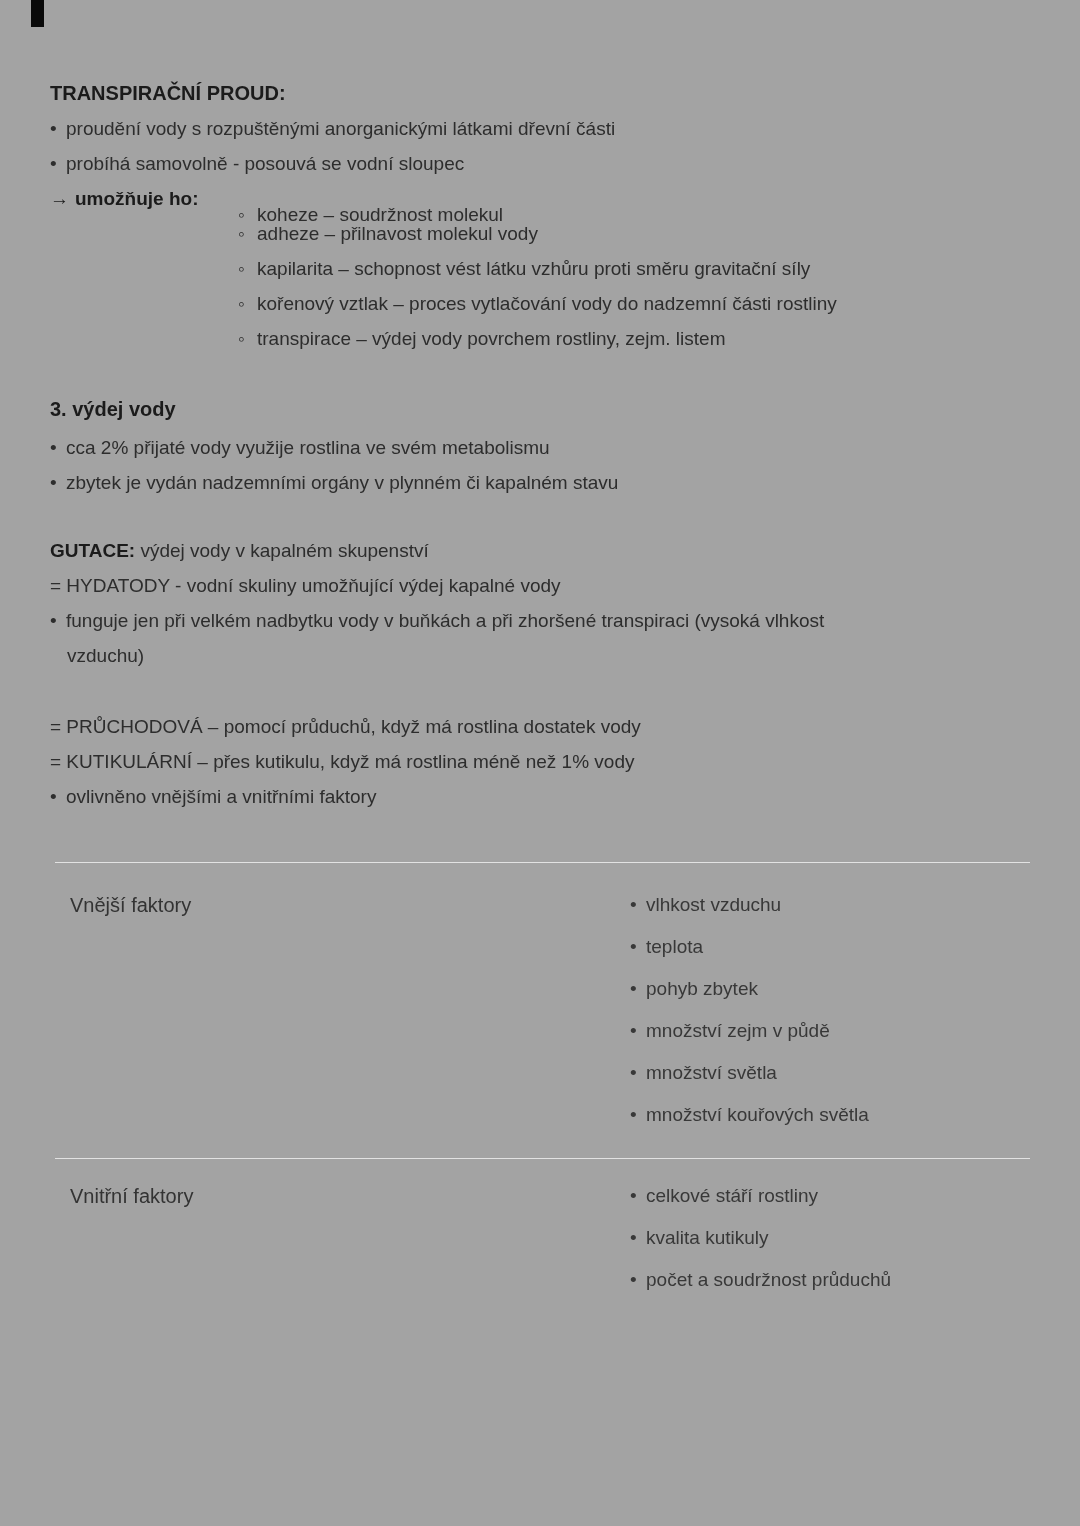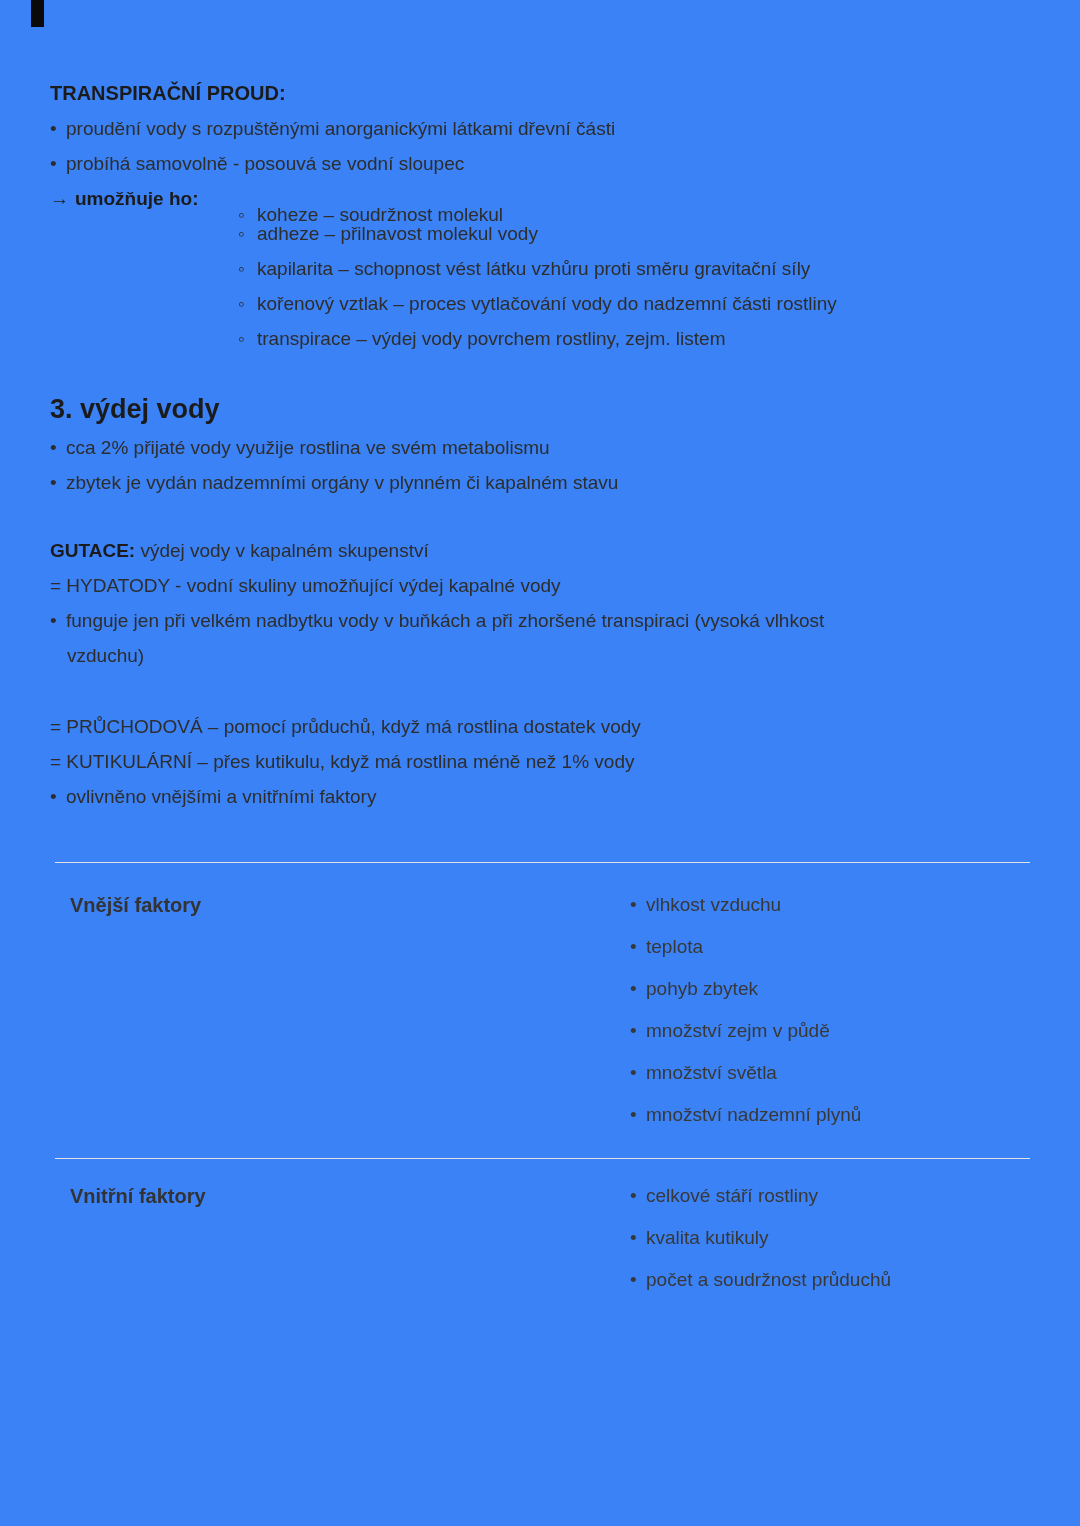--- a/index.html
+++ b/index.html
@@ -1,39 +1,39 @@
 <!DOCTYPE html>
 <html><head>
 <meta charset="utf-8">
 <style>
   html,body{margin:0;padding:0;background:#ffffff;}
   .page{
     position:relative;
     width:1080px;height:1526px;
-    background:#3b82f6;
+    background:#a3a3a3;
     font-family:"Liberation Sans","DejaVu Sans",sans-serif;
     color:#2d2d2d;
     overflow:hidden;
   }
   .corner-mark{
     position:absolute;left:31px;top:0;width:13px;height:27px;background:#0a0a0a;
   }
   .sec{position:absolute;left:50px;}
   .line{font-size:19px;line-height:35px;white-space:nowrap;}
   .h1{font-size:20px;font-weight:bold;color:#1b1b1b;line-height:35px;}
-  .h2{font-size:27px;font-weight:bold;color:#1b1b1b;line-height:42px;}
+  .h2{font-size:20px;font-weight:bold;color:#1b1b1b;line-height:42px;}
   .b{font-weight:bold;color:#1b1b1b;}
   .marker{display:inline-block;width:16px;}
   .cmark{display:inline-block;width:19px;}
   .arrow{display:inline-block;width:25px;font-weight:bold;color:#1b1b1b;}
   .subpos{position:absolute;left:188px;top:16px;}
   .rel{position:relative;}
   .indent{padding-left:17px;}
   .divider{position:absolute;left:55px;width:975px;height:1px;background:#e2e2e2;}
-  .flabel{position:absolute;left:70px;font-size:20px;font-weight:bold;color:#333333;line-height:42px;white-space:nowrap;}
+  .flabel{position:absolute;left:70px;font-size:20px;font-weight:normal;color:#333333;line-height:42px;white-space:nowrap;}
   .flist{position:absolute;left:630px;}
   .fitem{font-size:19px;line-height:42px;color:#383838;white-space:nowrap;}
 </style>
 </head>
 <body>
 
 <div class="page">
 
   <div class="corner-mark"></div>
 
@@ -72,21 +72,21 @@
 
   <div class="divider" style="top:862px;"></div>
 
   <div class="flabel" style="top:884px;">Vnější faktory</div>
   <div class="flist" style="top:884px;">
     <div class="fitem"><span class="marker">•</span><span>vlhkost vzduchu</span></div>
     <div class="fitem"><span class="marker">•</span><span>teplota</span></div>
     <div class="fitem"><span class="marker">•</span><span>pohyb zbytek</span></div>
     <div class="fitem"><span class="marker">•</span><span>množství zejm v půdě</span></div>
     <div class="fitem"><span class="marker">•</span><span>množství světla</span></div>
-    <div class="fitem"><span class="marker">•</span><span>množství nadzemní plynů</span></div>
+    <div class="fitem"><span class="marker">•</span><span>množství kouřových světla</span></div>
   </div>
 
   <div class="divider" style="top:1158px;"></div>
 
   <div class="flabel" style="top:1175px;">Vnitřní faktory</div>
   <div class="flist" style="top:1175px;">
     <div class="fitem"><span class="marker">•</span><span>celkové stáří rostliny</span></div>
     <div class="fitem"><span class="marker">•</span><span>kvalita kutikuly</span></div>
     <div class="fitem"><span class="marker">•</span><span>počet a soudržnost průduchů</span></div>
   </div>

